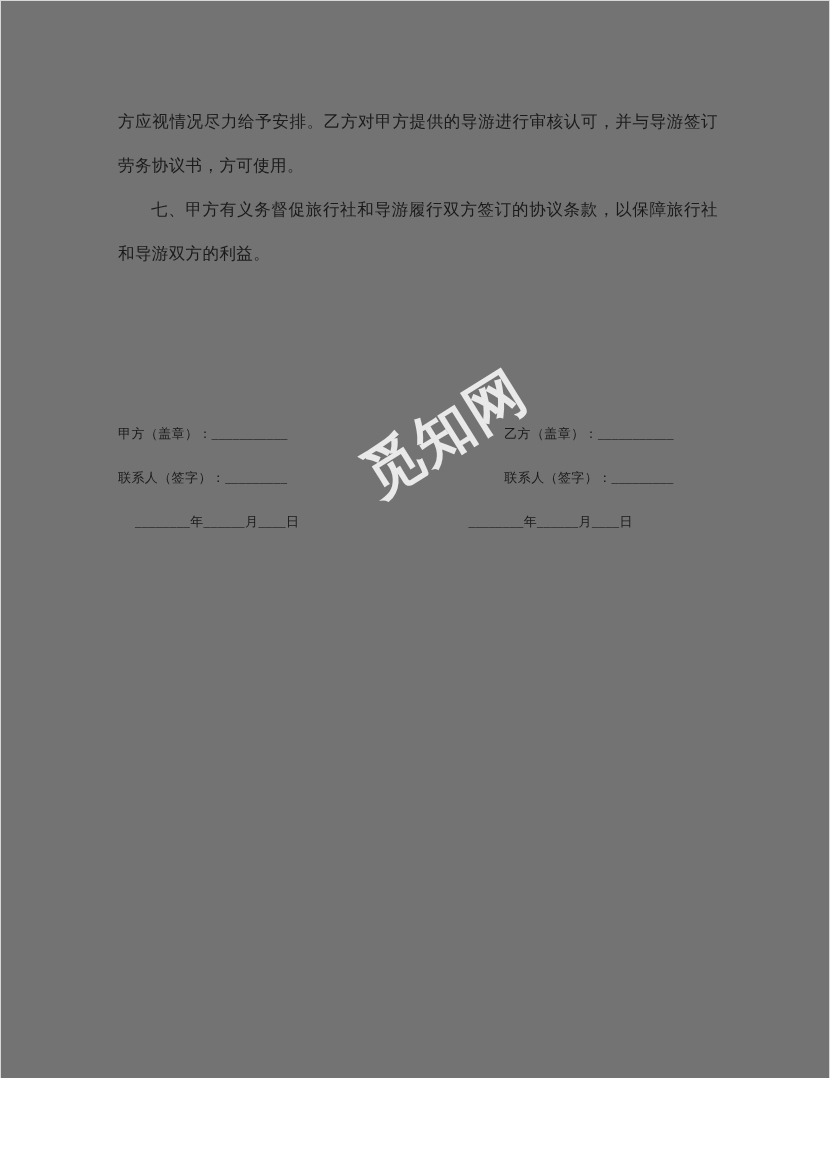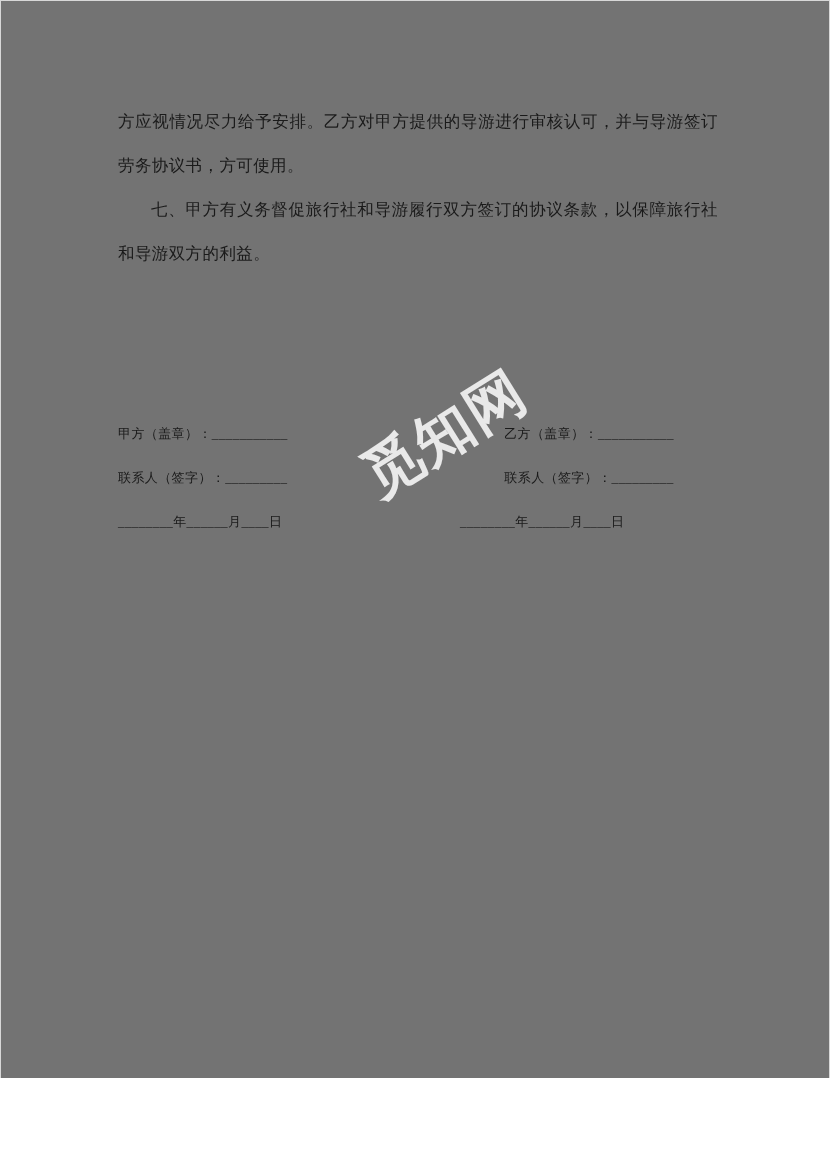--- a/index.html
+++ b/index.html
@@ -61,20 +61,21 @@
   .sig-col {
     width: 50%;
     box-sizing: border-box;
   }
   .sig-col.right {
     padding-left: 42px;
     text-align: center;
   }
   .sig-row.dates {
     line-height: 44px;
+    margin-left: 17px;
   }
   .sig-col.date-left {
     padding-left: 0px;
   }
   .sig-col.date-right {
     padding-left: 42px;
   }
   
   .watermark {
     position: absolute;

